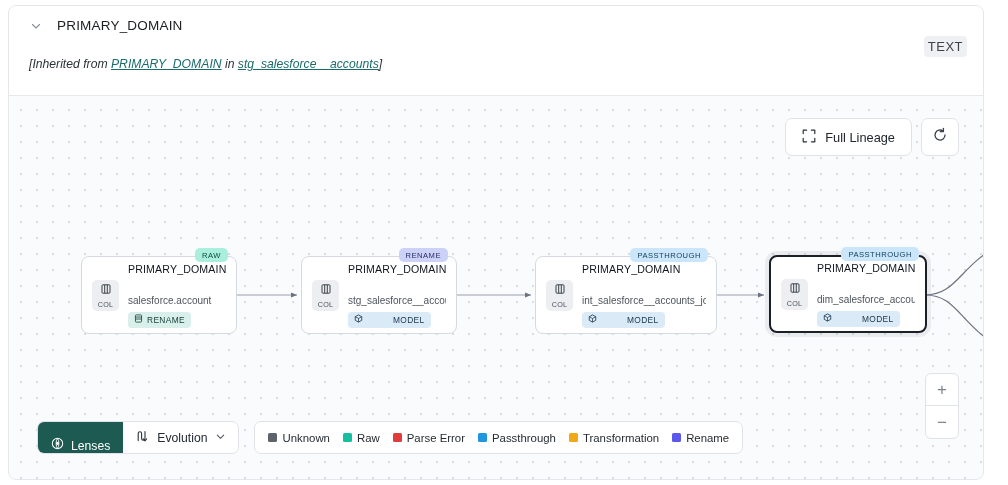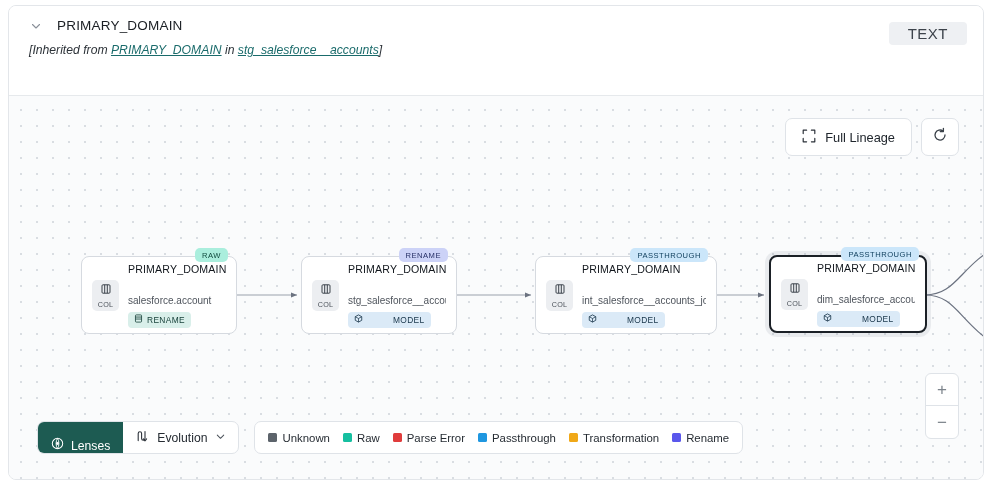--- a/index.html
+++ b/index.html
@@ -31,36 +31,36 @@
   .chevron {
     width: 14px; height: 14px; flex: 0 0 auto;
     display: flex; align-items: center; justify-content: center;
     color: #8a9099; cursor: pointer;
   }
   .chevron svg { display: block; }
   .page-title {
     font-size: 13.5px; color: #1b1f24; letter-spacing: .2px;
   }
   .text-badge {
-    position: absolute; right: 16px; top: 16px;
+    position: absolute; right: 16px; top: 30px;
     background: #eef0f3; color: #3d434b;
-    font-size: 15px; letter-spacing: .5px;
-    padding: 3px 19px; border-radius: 4px;
+    font-size: 13px; letter-spacing: .5px;
+    padding: 3px 4px; border-radius: 4px;
   }
   .desc {
     margin-top: 12px;
     font-size: 12.6px; font-style: italic; color: #10151b;
     white-space: nowrap;
   }
   .desc .code {
     font-family: "DejaVu Sans Mono", monospace;
     font-weight: bold; font-style: italic; font-size: 11.6px;
   }
   .inherit {
-    margin-top: 10px;
+    margin-top: 24px;
     font-size: 12.2px; font-style: italic; color: #2c3238;
   }
   .inherit a {
     color: #1a6b6b; text-decoration: underline; font-style: italic;
   }
 
   
   .canvas {
     position: relative;
     height: 384px;

